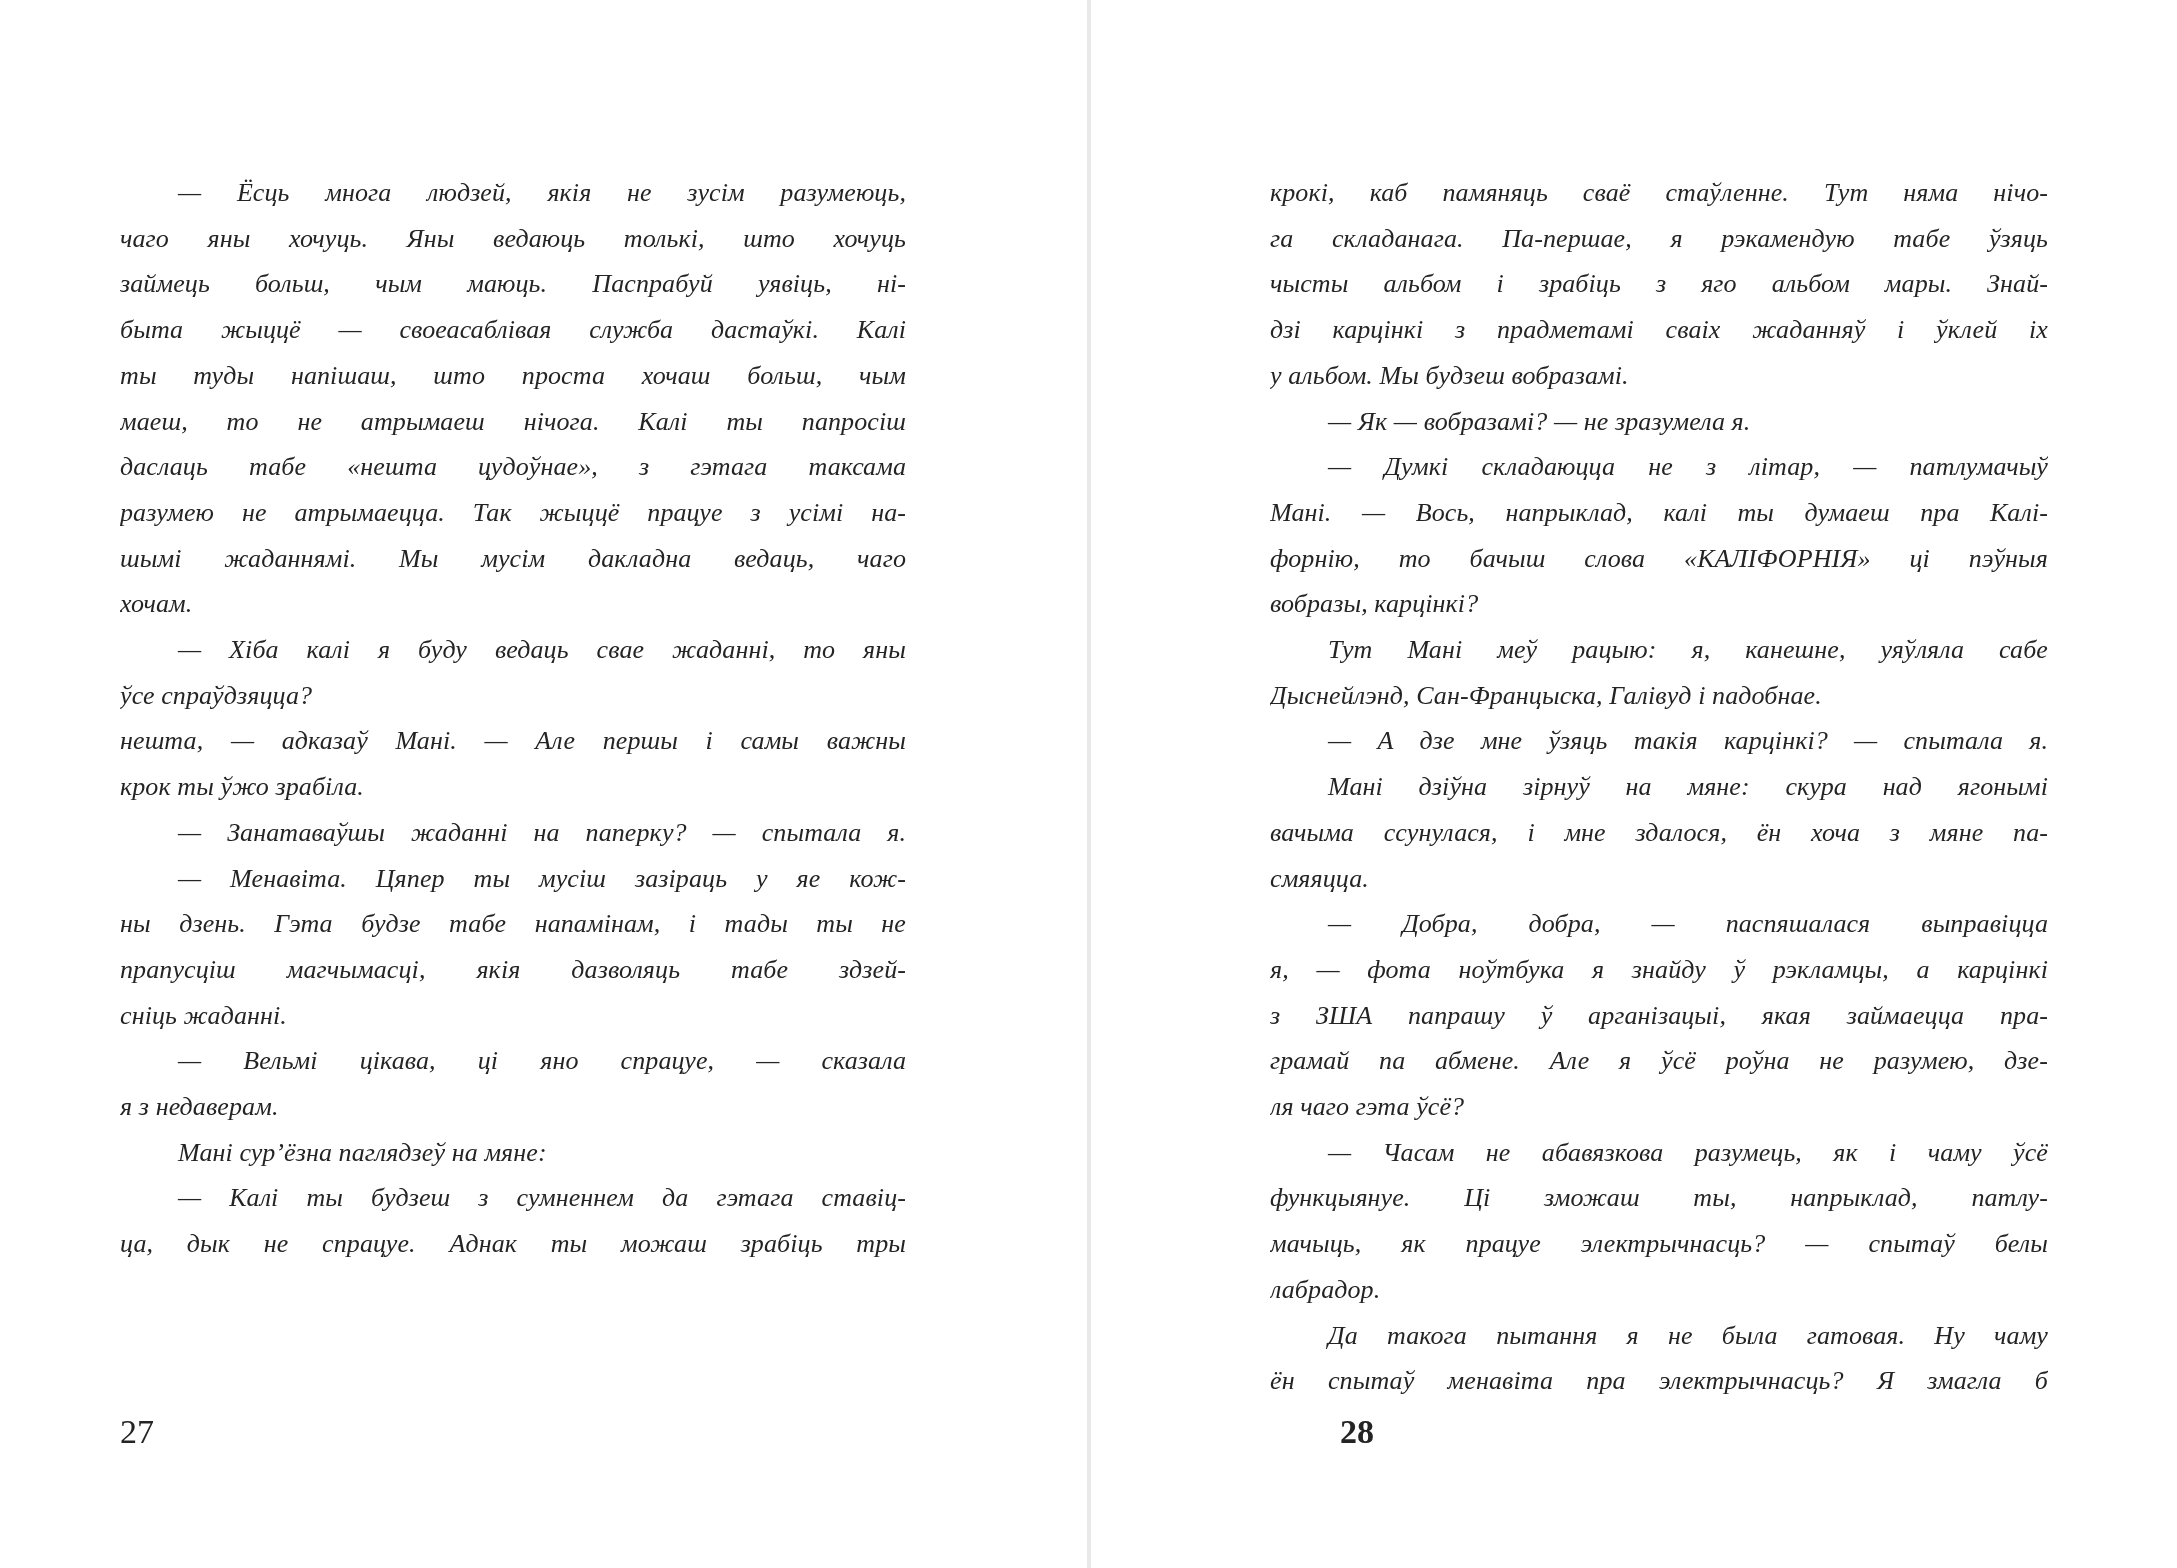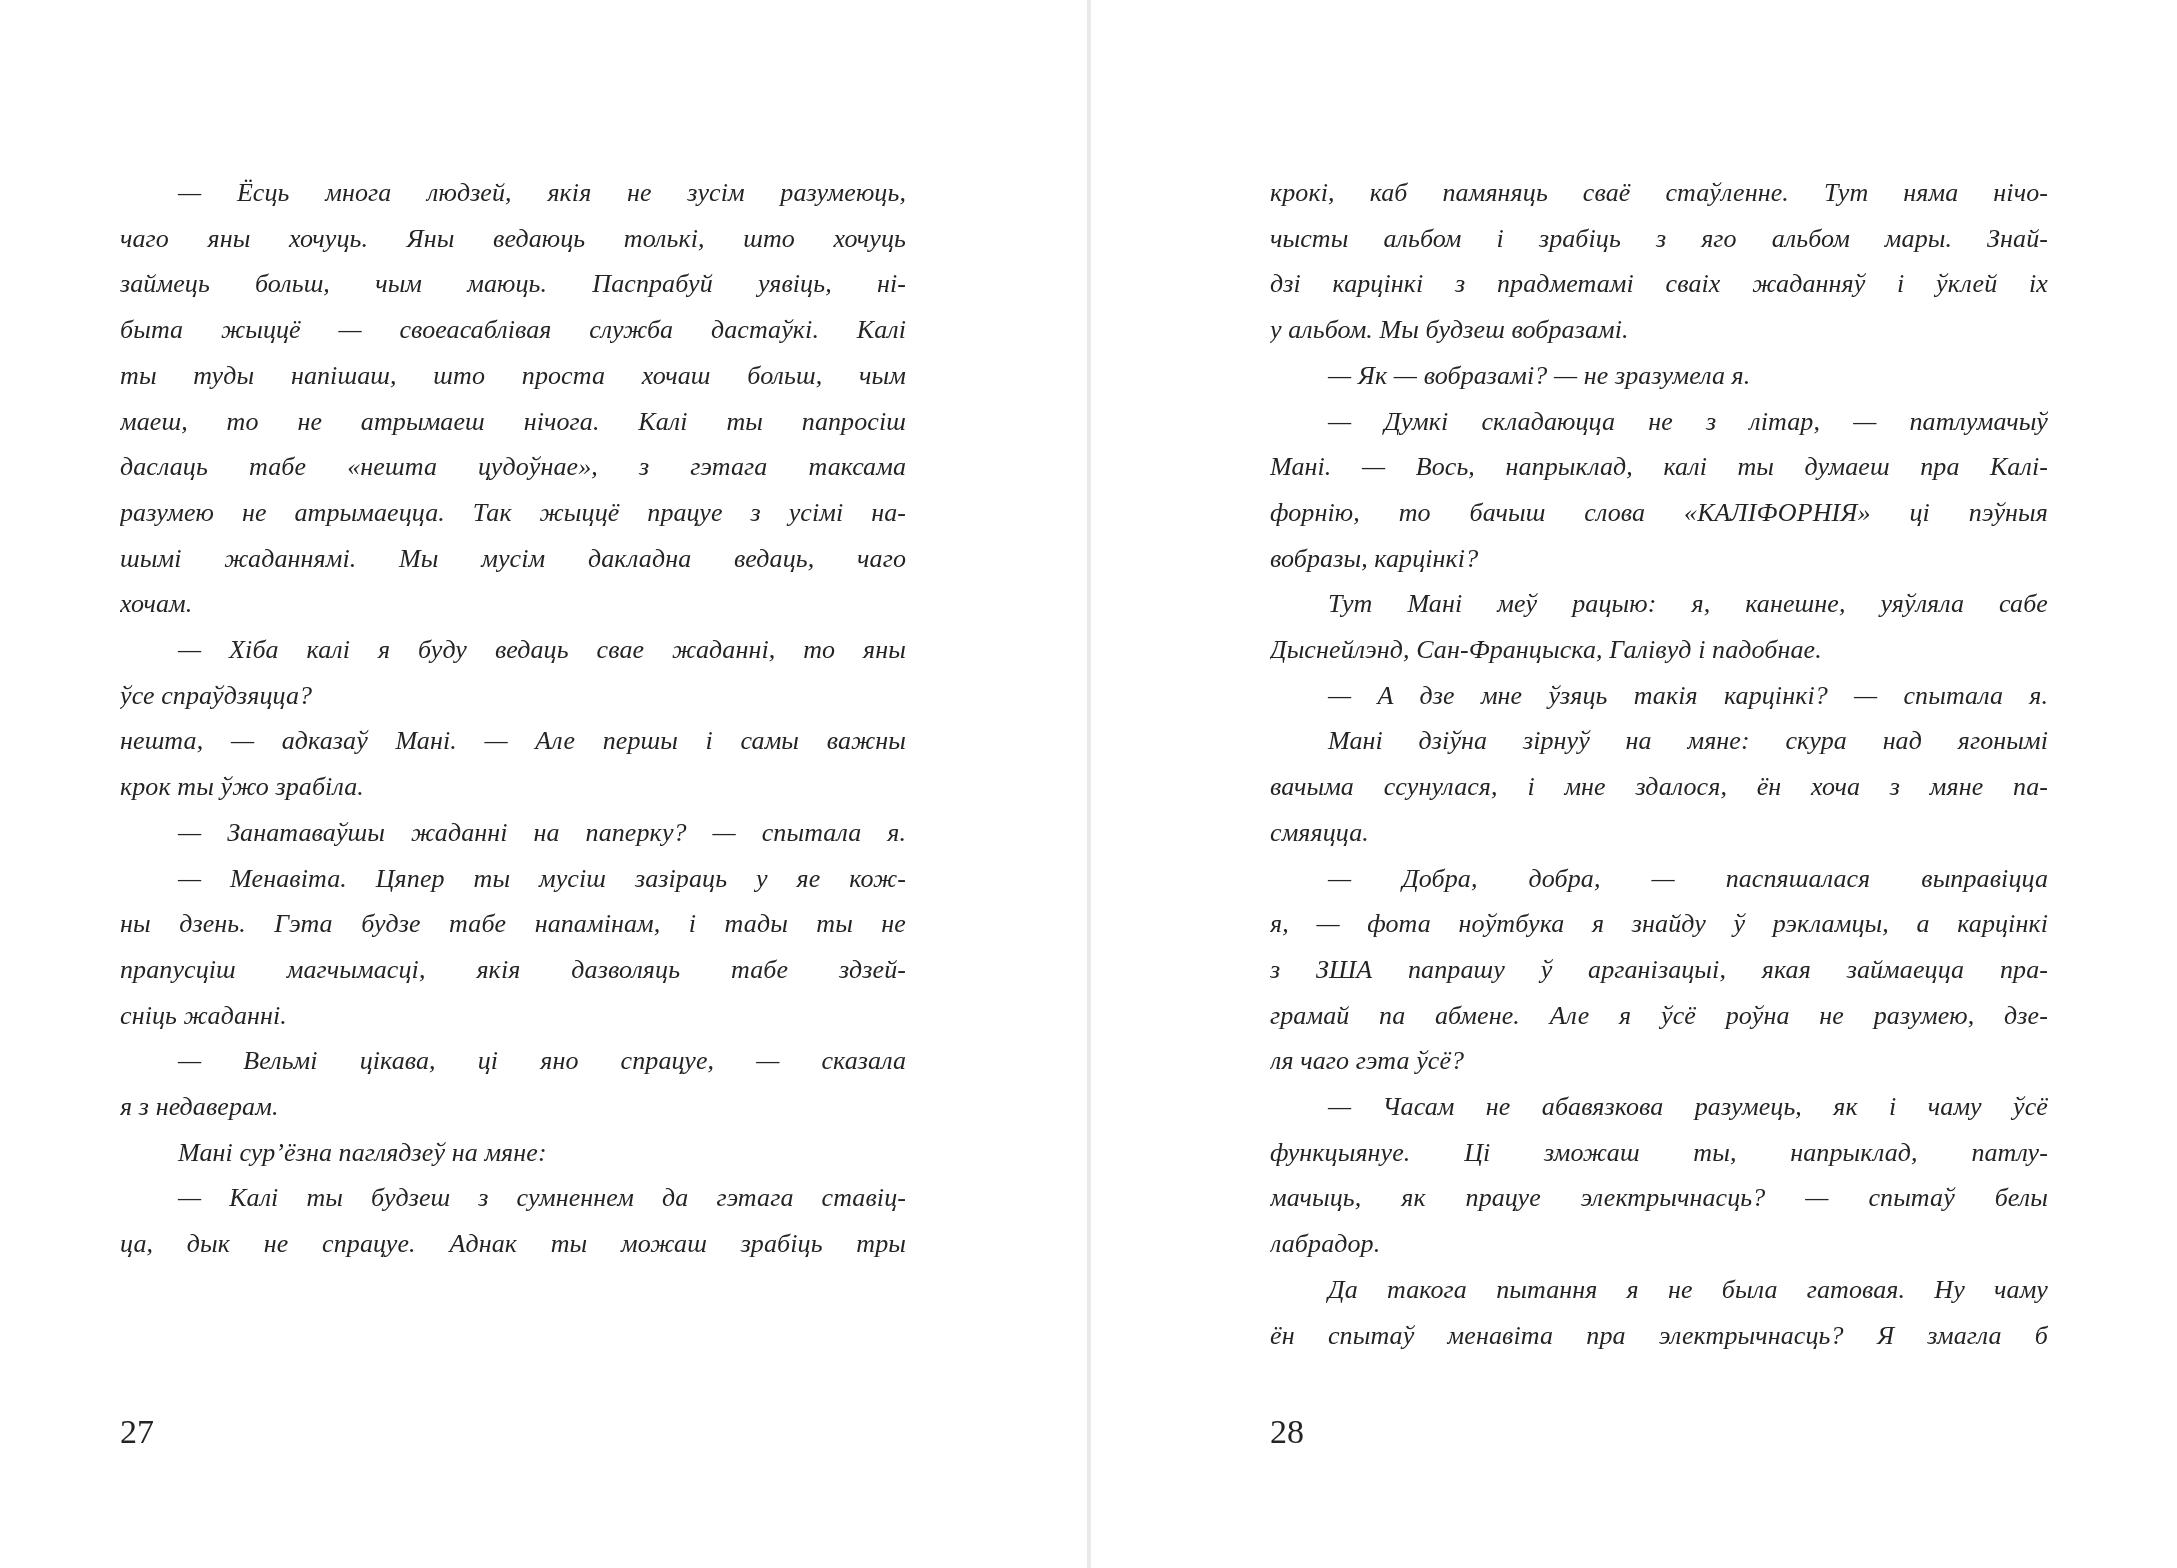--- a/index.html
+++ b/index.html
@@ -48,21 +48,21 @@
   .line.indent { text-indent: 58px; }
   .page-number {
     position: absolute;
     top: 1412px;
     font-size: 34px;
     line-height: 40px;
     text-align: left;
     color: #242424;
   }
   .num-left  { left: 120px;  width: 786px; }
-  .num-right { left: 1270px; width: 778px; }
+  .num-right { left: 1340px; width: 778px; font-weight: bold; }
 </style>
 </head>
 <body>
 
 <div class="spread">
 
   <div class="text-column col-left">
       <div class="line indent">— Ёсць многа людзей, якія не зусім разумеюць,</div>
       <div class="line">чаго яны хочуць. Яны ведаюць толькі, што хочуць</div>
       <div class="line">займець больш, чым маюць. Паспрабуй уявіць, ні-</div>
@@ -86,20 +86,21 @@
       <div class="line end">я з недаверам.</div>
       <div class="line indent end">Мані сур’ёзна паглядзеў на мяне:</div>
       <div class="line indent">— Калі ты будзеш з сумненнем да гэтага ставіц-</div>
       <div class="line">ца, дык не спрацуе. Аднак ты можаш зрабіць тры</div>
     </div>
 
   <div class="divider"></div>
 
   <div class="text-column col-right">
       <div class="line">крокі, каб памяняць сваё стаўленне. Тут няма нічо-</div>
+      <div class="line">га складанага. Па-першае, я рэкамендую табе ўзяць</div>
       <div class="line">чысты альбом і зрабіць з яго альбом мары. Знай-</div>
       <div class="line">дзі карцінкі з прадметамі сваіх жаданняў і ўклей іх</div>
       <div class="line end">у альбом. Мы будзеш вобразамі.</div>
       <div class="line indent end">— Як — вобразамі? — не зразумела я.</div>
       <div class="line indent">— Думкі складаюцца не з літар, — патлумачыў</div>
       <div class="line">Мані. — Вось, напрыклад, калі ты думаеш пра Калі-</div>
       <div class="line">форнію, то бачыш слова «КАЛІФОРНІЯ» ці пэўныя</div>
       <div class="line end">вобразы, карцінкі?</div>
       <div class="line indent">Тут Мані меў рацыю: я, канешне, уяўляла сабе</div>
       <div class="line end">Дыснейлэнд, Сан-Францыска, Галівуд і падобнае.</div>

